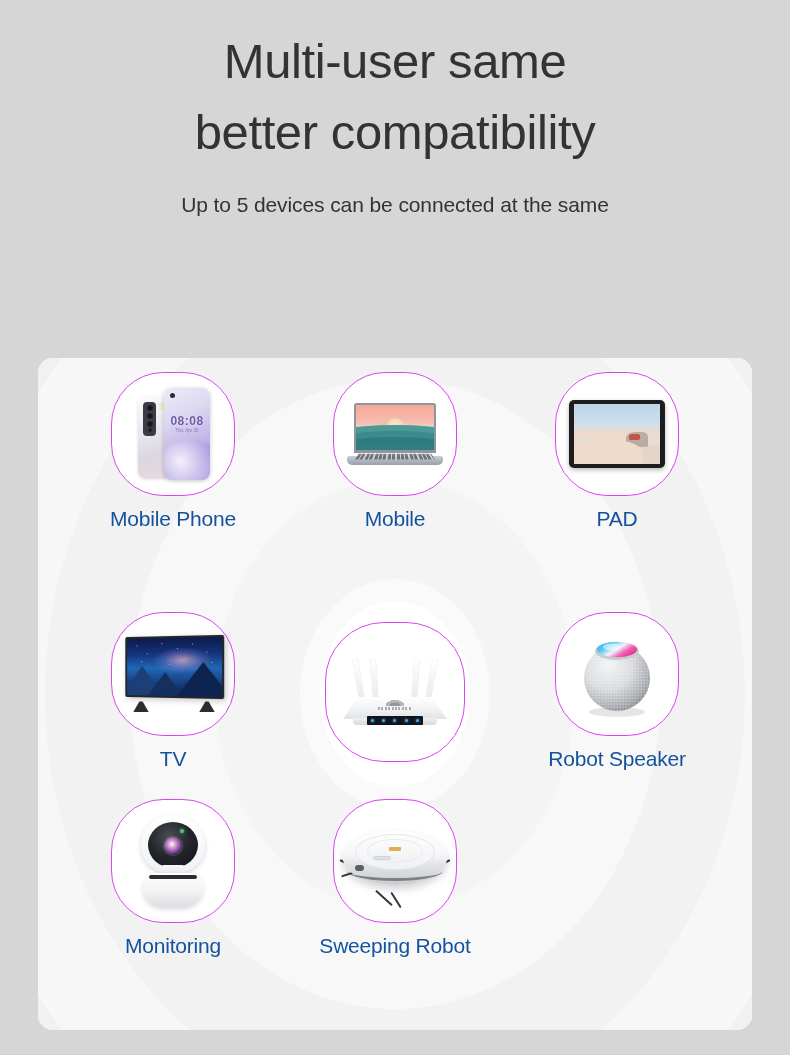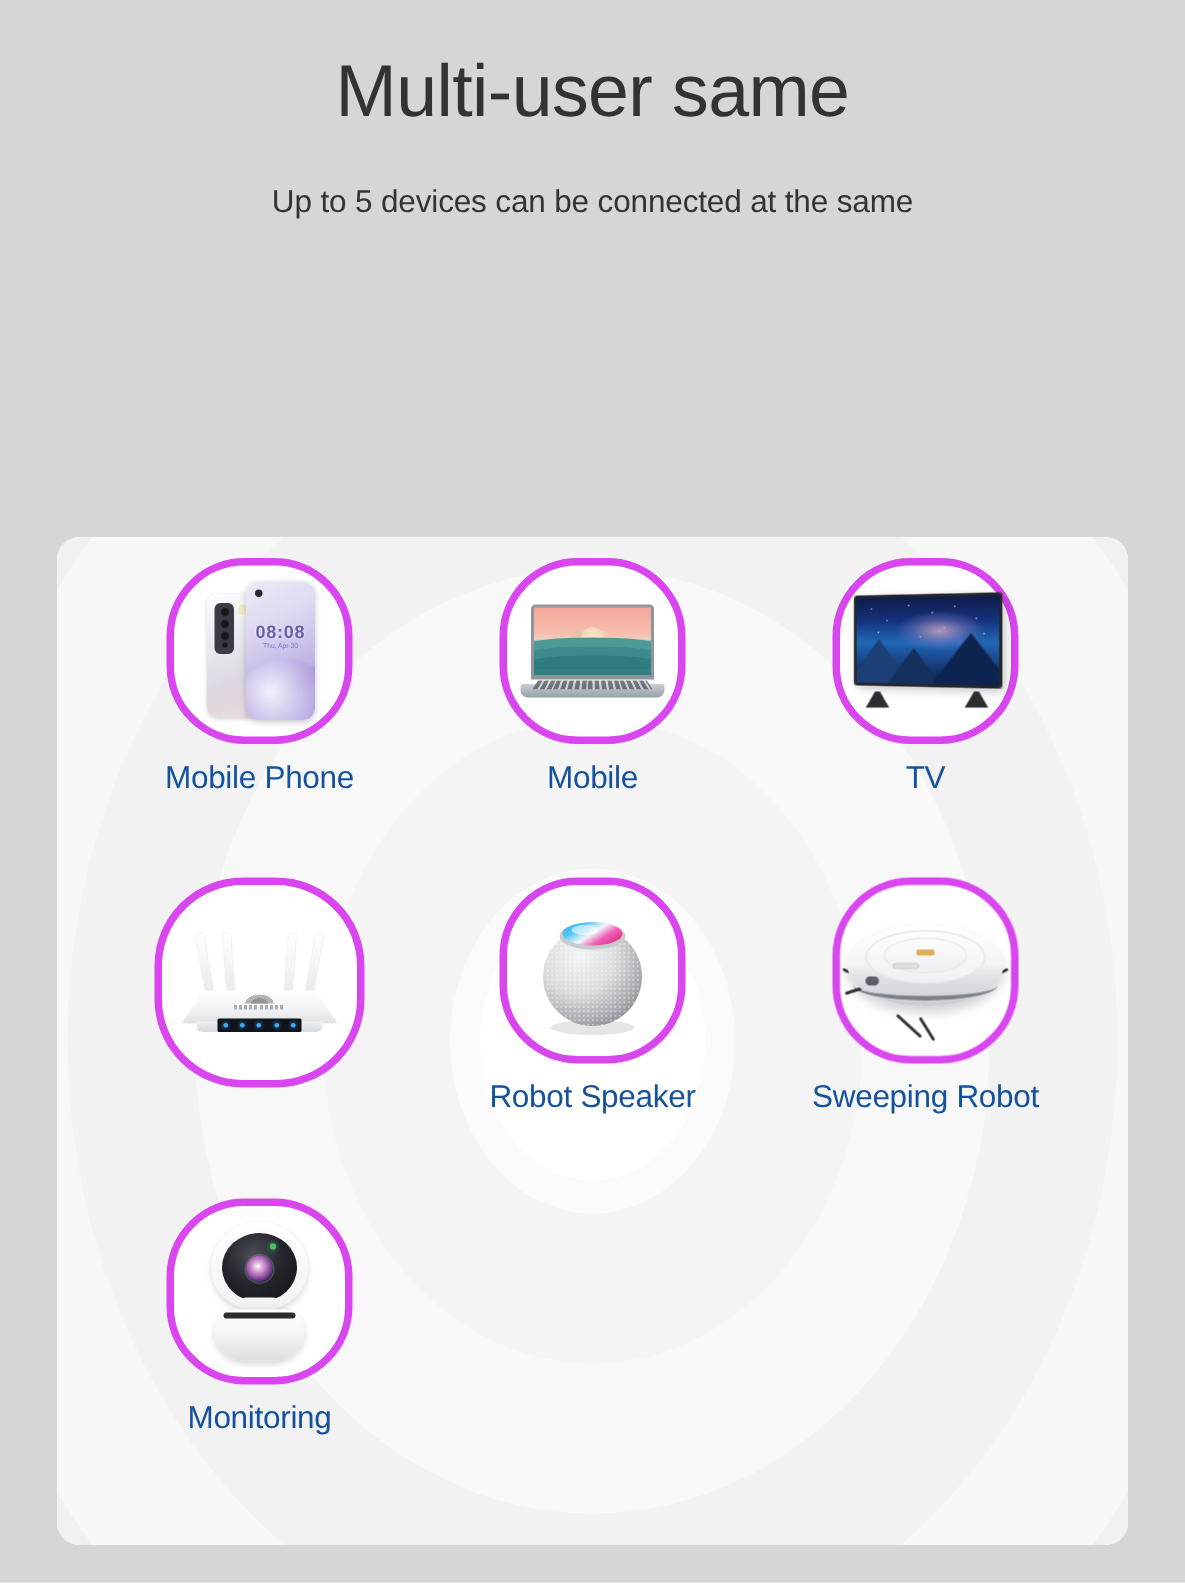--- a/index.html
+++ b/index.html
@@ -77,27 +77,27 @@
     grid-template-rows: repeat(3, 1fr);
     padding: 14px 24px 18px 24px;
   }
   .cell {
     display: flex;
     flex-direction: column;
     align-items: center;
     justify-content: flex-start;
     position: relative;
   }
-  .cell.r2 { }
+  .cell.r2 { justify-content: center; }
 
   .bubble {
     width: 124px;
     height: 124px;
     border-radius: 42%;
-    border: 5px solid #d946ef;
+    border: 1px solid #d946ef;
     background: #ffffff;
     display: flex;
     align-items: center;
     justify-content: center;
     position: relative;
   }
   .bubble.center {
     width: 140px;
     height: 140px;
     border-radius: 42%;
@@ -564,20 +564,21 @@
   .vac .brush.b2{ left:-2px; top:48px; width:16px; transform:rotate(-18deg); }
   .vac .brush.b3{ right:-4px; top:38px; width:18px; transform:rotate(-26deg); }
   .vac .brush.b4{ left:30px; bottom:-2px; width:22px; transform:rotate(42deg); }
   .vac .brush.b5{ left:44px; bottom:-4px; width:18px; transform:rotate(58deg); }
 </style>
 </head>
 <body>
 
 <div class="header">
   <div class="title">Multi-user same</div>
+  <div class="title">better compatibility</div>
   <div class="subtitle">Up to 5 devices can be connected at the same</div>
 </div>
 
 <div class="card">
 
   <div class="rings">
     <div class="ring r6"></div>
     <div class="ring r5"></div>
     <div class="ring r4"></div>
     <div class="ring r3"></div>
@@ -622,20 +623,34 @@
               <div class="wave w3"></div>
             </div>
           </div>
           <div class="base"></div>
           <div class="keys"></div>
         </div>
       </div>
       <div class="label">Mobile</div>
     </div>
 
+    <div class="cell">
+      <div class="bubble">
+        <div class="pad">
+          <div class="frame">
+            <div class="scr">
+              <div class="dune2"></div>
+              <div class="rock"></div>
+              <div class="dune1"></div>
+            </div>
+          </div>
+        </div>
+      </div>
+      <div class="label">PAD</div>
+    </div>
 
     <div class="cell r2">
       <div class="bubble">
         <div class="tv">
           <div class="panel">
             <div class="pic">
               <div class="stars">
                 <i style="left:10%;top:12%"></i>
                   <i style="left:22%;top:26%"></i>
                 <i style="left:38%;top:8%"></i>
@@ -712,47 +727,47 @@
           <ellipse cx="46" cy="21.5" rx="20" ry="7.8" fill="url(#topg)"></ellipse>
           <ellipse cx="41" cy="19" rx="9" ry="3.4" fill="#ffffff" opacity="0.55"></ellipse>
         </svg>
       </div>
       <div class="label">Robot Speaker</div>
     </div>
 
 
     <div class="cell">
       <div class="bubble">
+        <div class="cam2">
+          <div class="shell"></div>
+          <div class="dome"></div>
+          <div class="ir"></div>
+          <div class="lens"></div>
+          <div class="neck"></div>
+          <div class="base"></div>
+          <div class="slit"></div>
+        </div>
+      </div>
+      <div class="label">Monitoring</div>
+    </div>
+
+    <div class="cell">
+      <div class="bubble">
         <div class="vac">
           <div class="brush b1"></div>
           <div class="brush b2"></div>
           <div class="brush b3"></div>
           <div class="body"></div>
           <div class="topdisc"></div>
           <div class="inner"></div>
           <div class="logo"></div>
           <div class="btn"></div>
           <div class="bumper"></div>
           <div class="sensor"></div>
           <div class="brush b4"></div>
           <div class="brush b5"></div>
         </div>
       </div>
       <div class="label">Sweeping Robot</div>
     </div>
 
-    <div class="cell">
-      <div class="bubble">
-        <div class="cam2">
-          <div class="shell"></div>
-          <div class="dome"></div>
-          <div class="ir"></div>
-          <div class="lens"></div>
-          <div class="neck"></div>
-          <div class="base"></div>
-          <div class="slit"></div>
-        </div>
-      </div>
-      <div class="label">Monitoring</div>
-    </div>
-
   </div>
 </div>
 
 </body></html>

